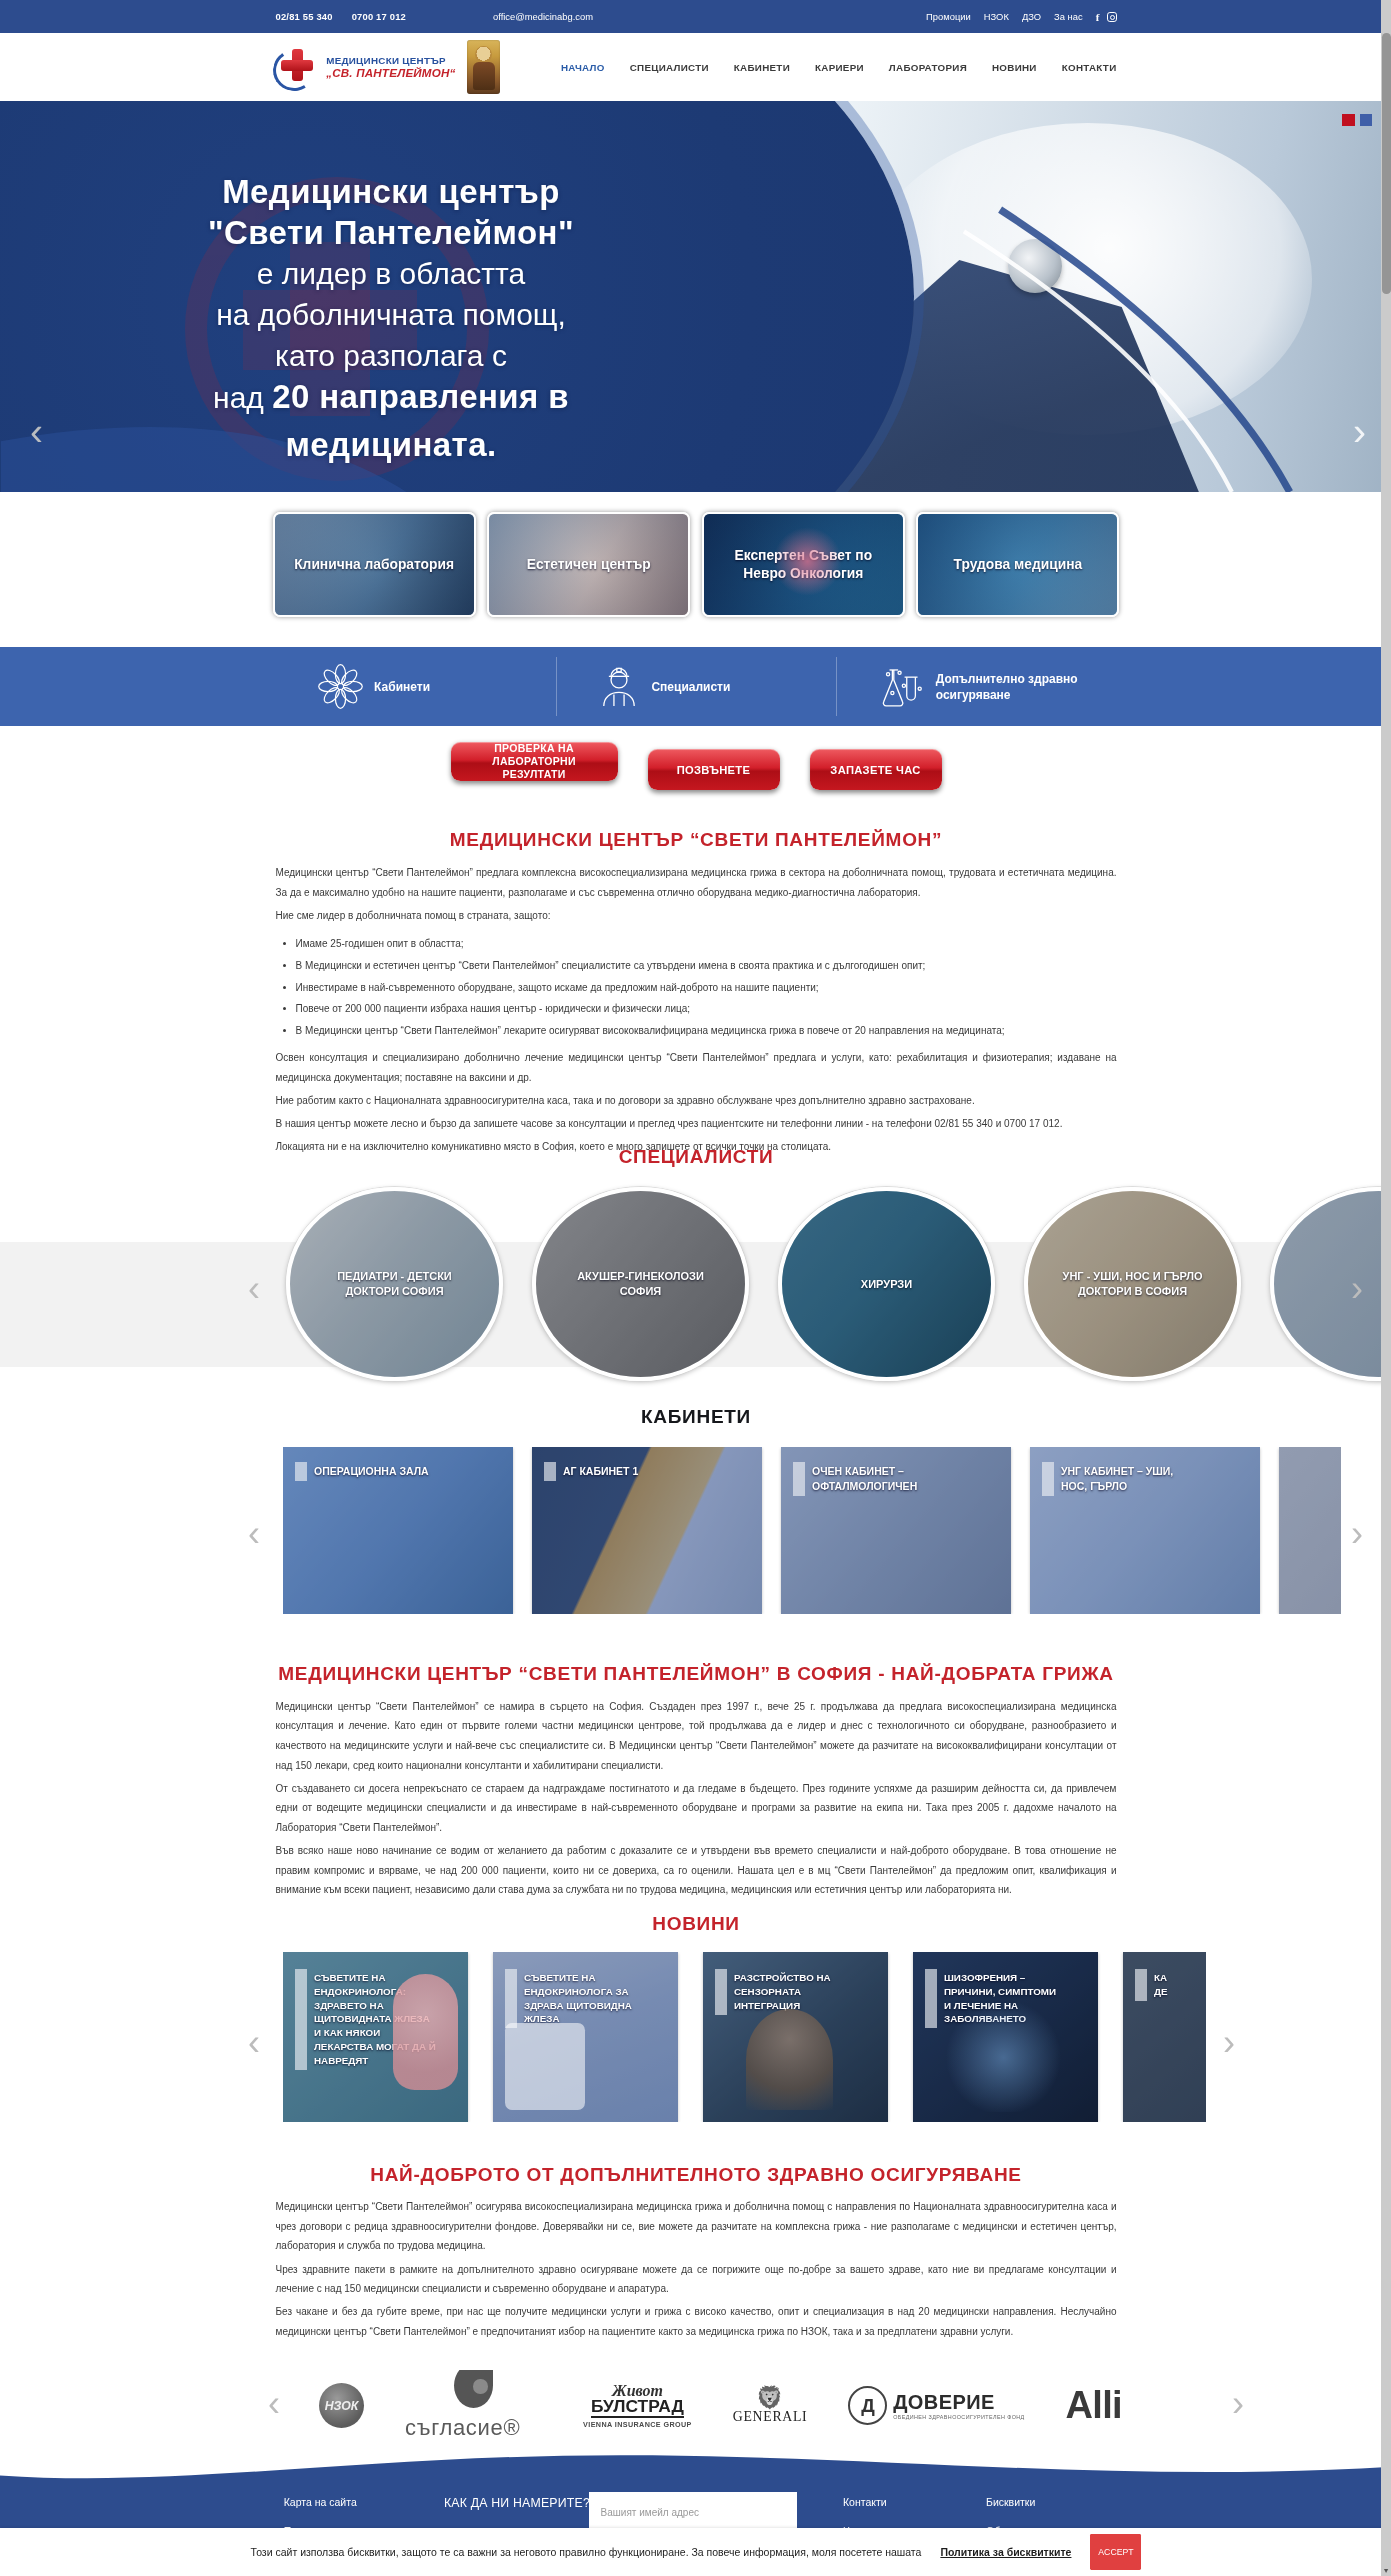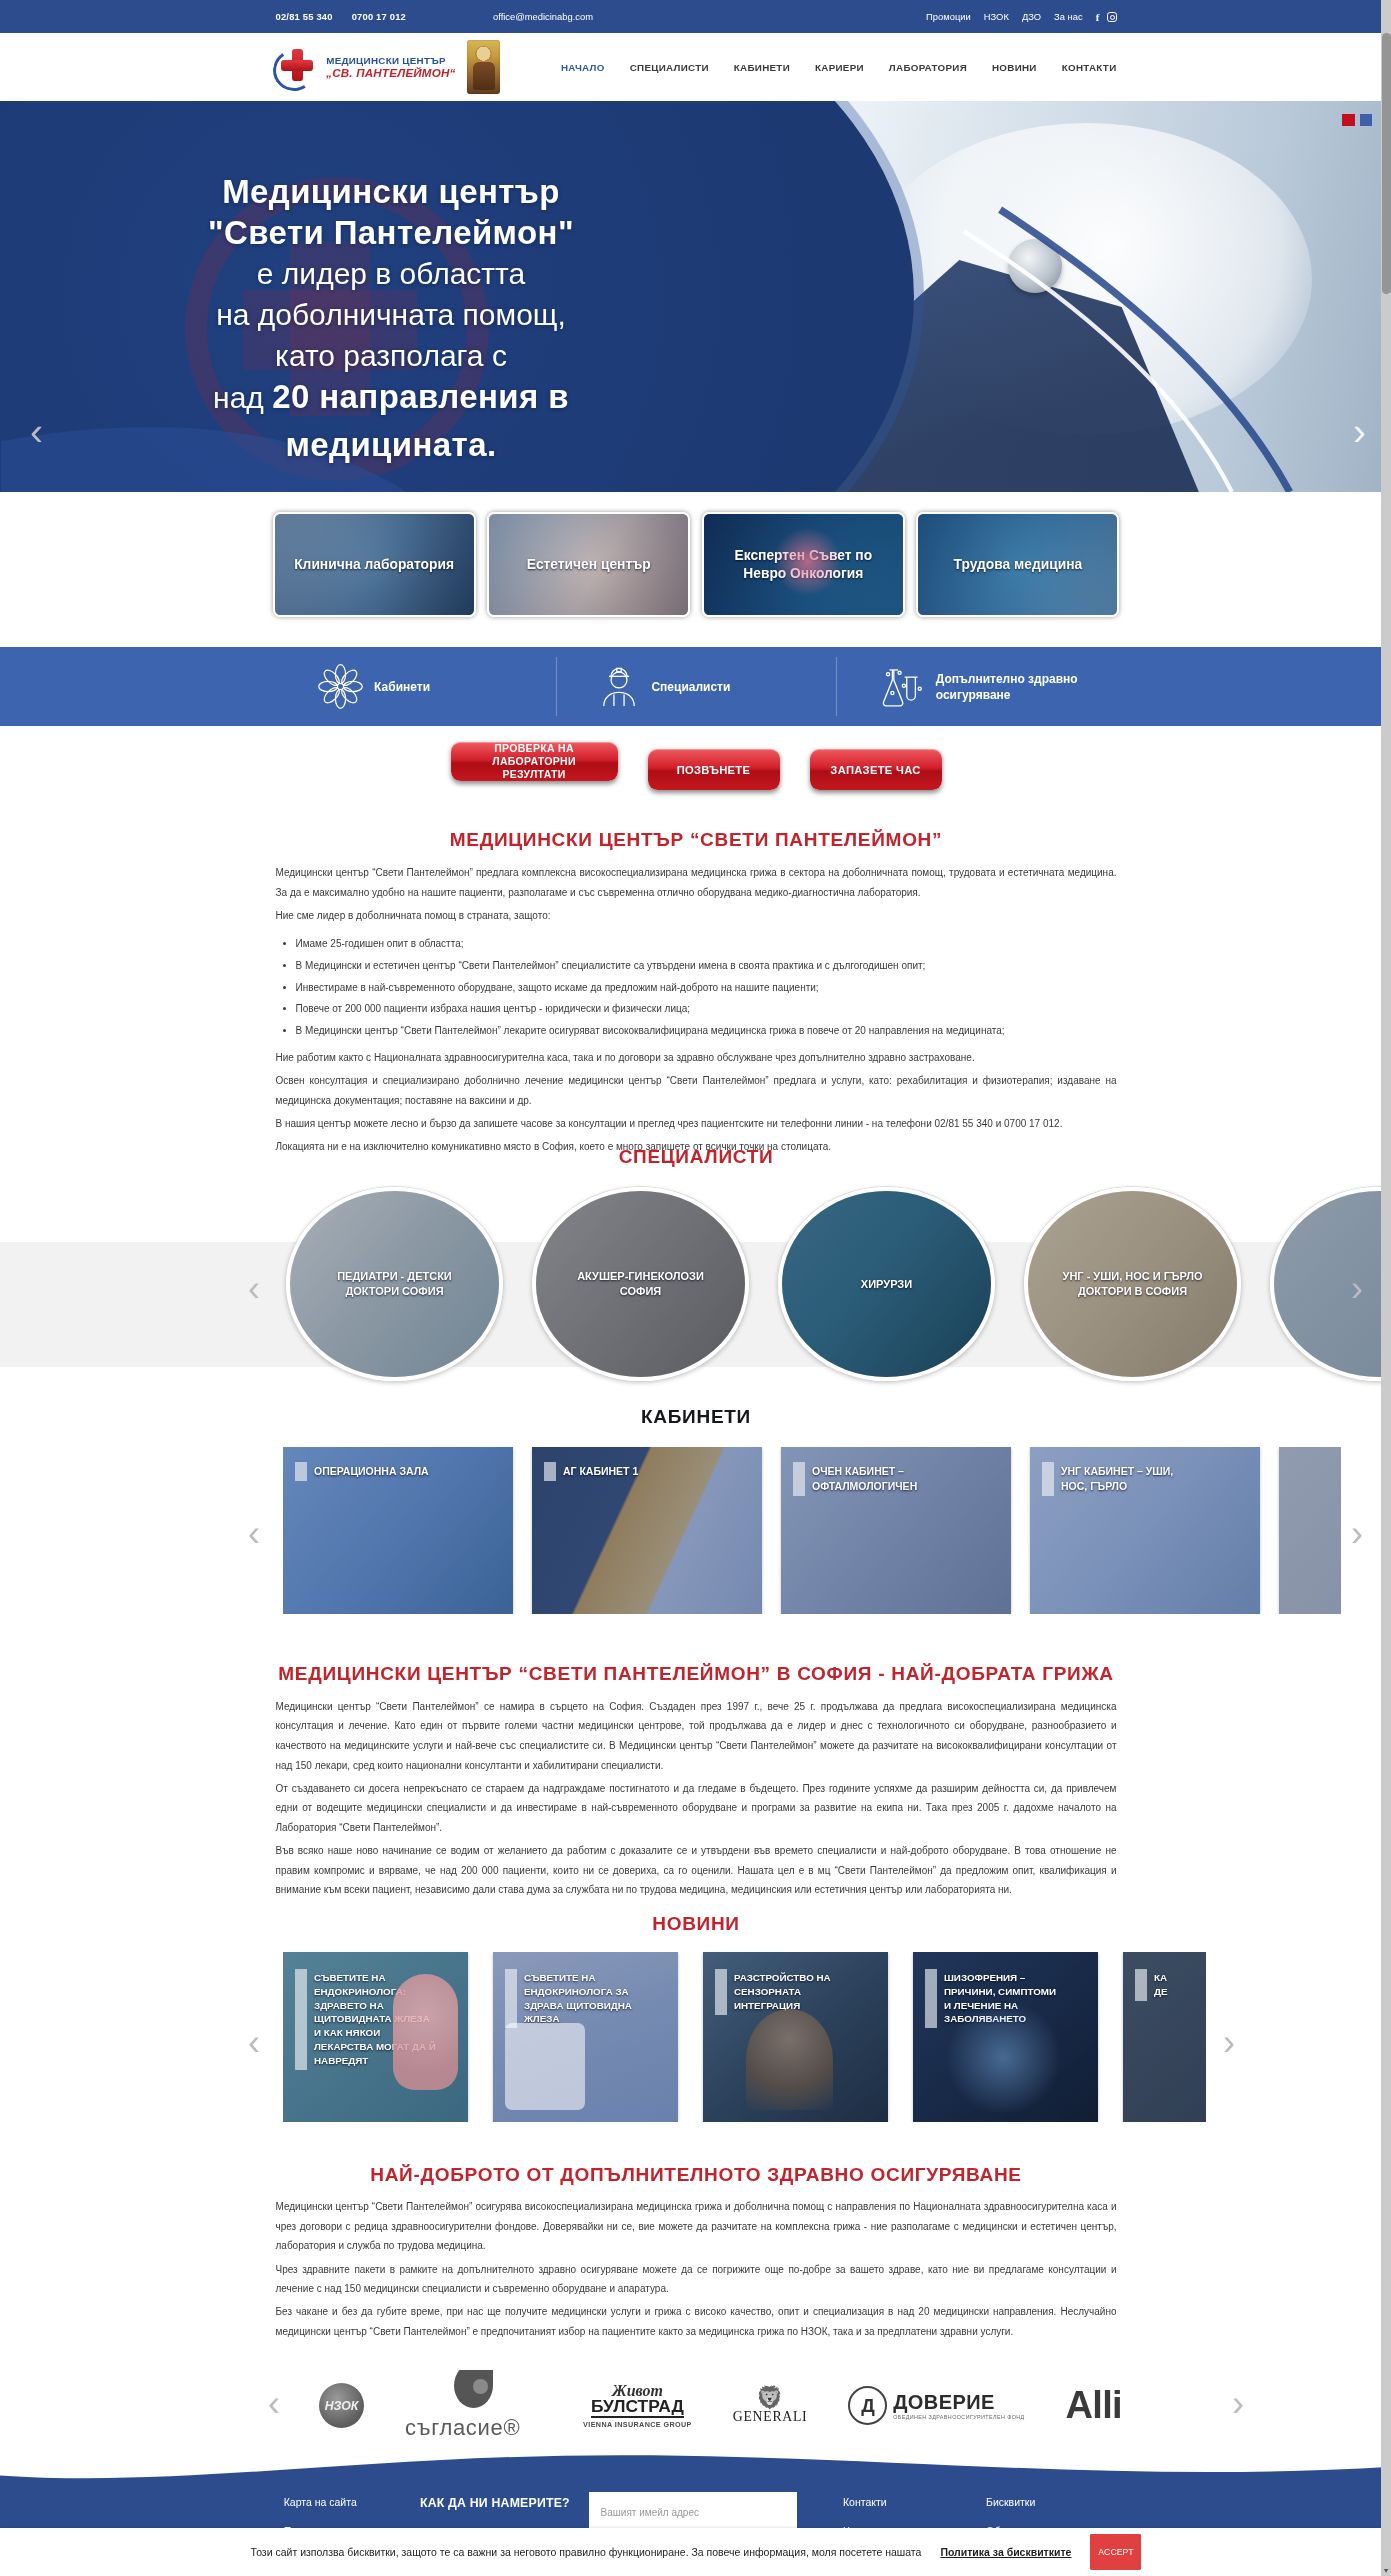--- a/index.html
+++ b/index.html
@@ -190,21 +190,21 @@
   .alli { font-size:38px; font-weight:bold; color:#3a3a3a; letter-spacing:-0.7px; }
 
   
   .footer { height:125px; position:relative; background:#fff; }
   .footer .wave { position:absolute; left:0; top:0; width:1392px; height:33px; }
   .footer .blue { position:absolute; left:0; top:29px; width:1392px; height:96px; background:#2d4c8e; }
   .footer .content { position:absolute; left:275px; top:45px; width:841px; color:#fff; font-size:10.5px; }
   .fcol { position:absolute; top:0; }
   .fcol a { display:block; color:#fff; text-decoration:none; margin-bottom:17.4px; }
   .f1 { left:8.7px; } .f2 { left:568px; } .f3 { left:711px; }
-  .fhead { position:absolute; left:145px; top:0; font-weight:bold; font-size:12.3px; letter-spacing:0.2px; }
+  .fhead { position:absolute; left:169px; top:0; font-weight:normal; font-size:12.3px; letter-spacing:0.2px; }
   .femail { position:absolute; left:314px; top:-4.3px; width:208px; height:41px; background:#fff; border:none; padding:0 11.6px; font-size:10px; color:#333; font-family:inherit; }
   .femail::placeholder { color:#9a9a9a; }
 
   
   .cookiebar { position:absolute; left:0; top:2528px; width:1392px; height:48px; background:#fff; z-index:20;
     display:flex; align-items:center; justify-content:center; gap:19px; box-shadow:0 -0.7px 2.9px rgba(0,0,0,.12); }
   .cookiebar .txt { font-size:10.5px; color:#1d1d1d; }
   .cookiebar .lnk { font-size:10.5px; font-weight:bold; color:#1d1d1d; text-decoration:underline; cursor:pointer; }
   .cookiebar .accept { width:51px; height:36px; background:#e04040; color:#fff; border:none; font-size:8.7px; font-family:inherit; cursor:pointer; border-radius:1.4px; }
 
@@ -374,22 +374,22 @@
     <div class="bodytext">
       <p>Медицински център “Свети Пантелеймон” предлага комплексна високоспециализирана медицинска грижа в сектора на доболничната помощ, трудовата и естетичната медицина. За да е максимално удобно на нашите пациенти, разполагаме и със съвременна отлично оборудвана медико-диагностична лаборатория.</p>
       <p>Ние сме лидер в доболничната помощ в страната, защото:</p>
       <ul>
         <li>Имаме 25-годишен опит в областта;</li>
         <li>В Медицински и естетичен център “Свети Пантелеймон” специалистите са утвърдени имена в своята практика и с дългогодишен опит;</li>
         <li>Инвестираме в най-съвременното оборудване, защото искаме да предложим най-доброто на нашите пациенти;</li>
         <li>Повече от 200 000 пациенти избраха нашия център - юридически и физически лица;</li>
         <li>В Медицински център “Свети Пантелеймон” лекарите осигуряват висококвалифицирана медицинска грижа в повече от 20 направления на медицината;</li>
       </ul>
+      <p>Освен консултация и специализирано доболнично лечение медицински център “Свети Пантелеймон” предлага и услуги, като: рехабилитация и физиотерапия; издаване на медицинска документация; поставяне на ваксини и др.</p>
       <p>Ние работим както с Националната здравноосигурителна каса, така и по договори за здравно обслужване чрез допълнително здравно застраховане.</p>
-      <p>Освен консултация и специализирано доболнично лечение медицински център “Свети Пантелеймон” предлага и услуги, като: рехабилитация и физиотерапия; издаване на медицинска документация; поставяне на ваксини и др.</p>
       <p>В нашия център можете лесно и бързо да запишете часове за консултации и преглед чрез пациентските ни телефонни линии - на телефони 02/81 55 340 и 0700 17 012.</p>
       <p>Локацията ни е на изключително комуникативно място в София, което е много запишете от всички точки на столицата.</p>
     </div>
   </div>
 </div>
 
 <div class="specialists">
   <h2 class="sec-title">СПЕЦИАЛИСТИ</h2>
   <div class="band"></div>
   <div class="spec-row">

